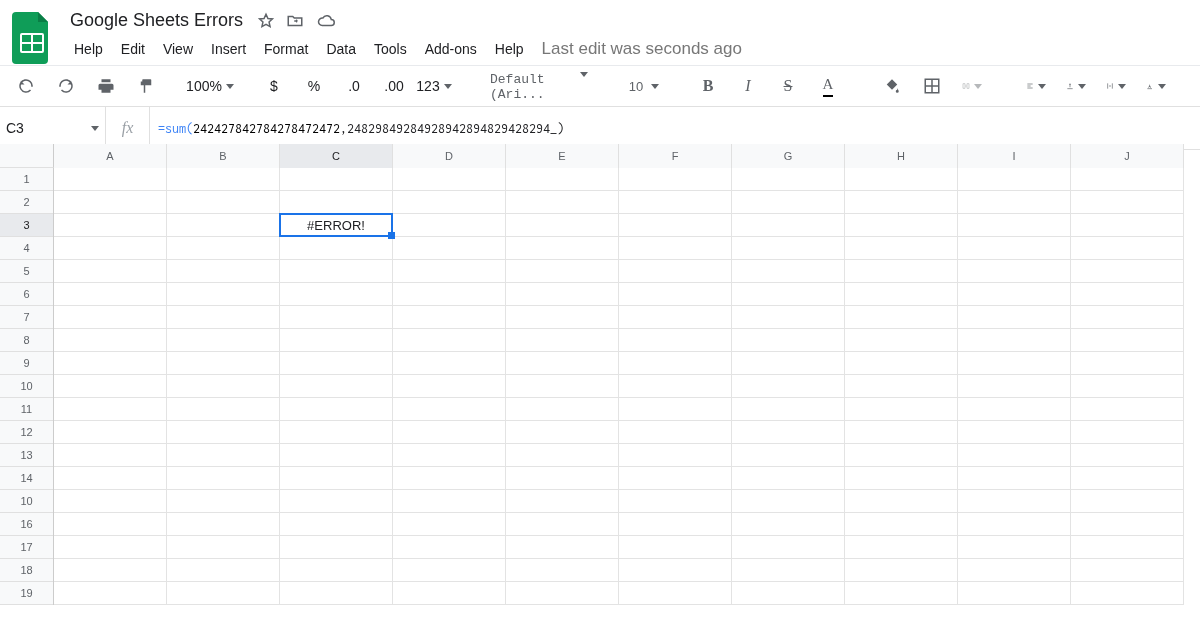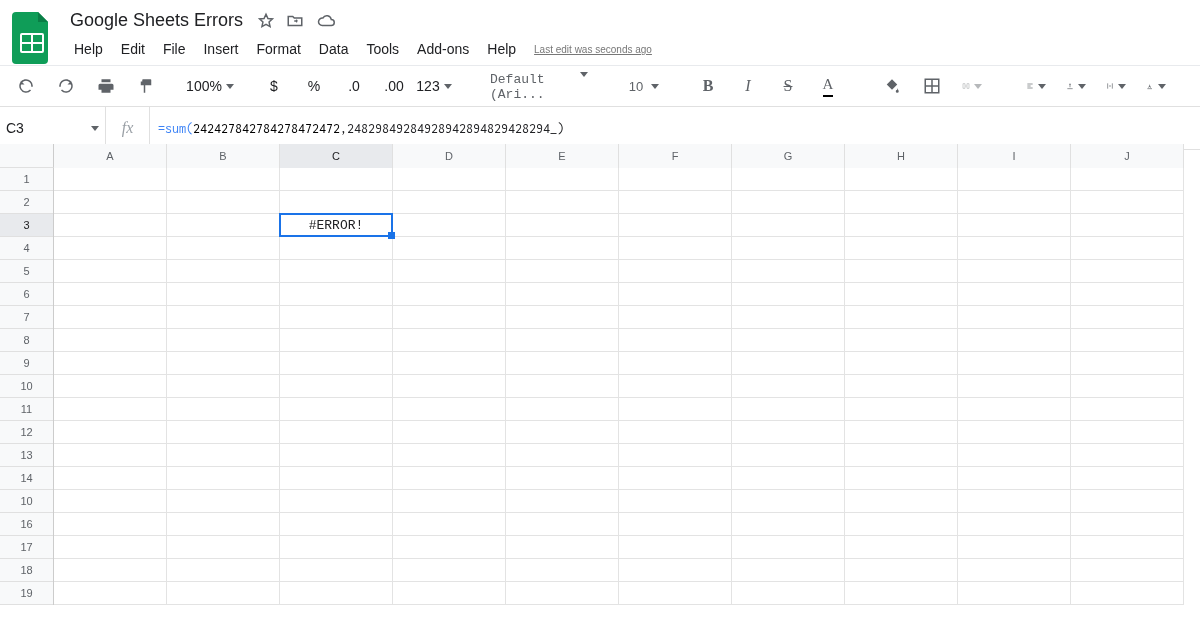--- a/index.html
+++ b/index.html
@@ -33,21 +33,21 @@
     font-size: 18px; color: #202124; font-family: "Google Sans", Arial, sans-serif;
     padding: 2px 4px;
   }
   .title-icon { color: #5f6368; display: inline-flex; }
   .menu-bar {
     display: flex; align-items: center; gap: 2px; font-size: 14px; color: #5f6368;
     padding-bottom: 4px;
   }
   .menu-item { padding: 4px 8px; color: #202124; }
   .last-edit {
-    margin-left: 8px; color: #777; text-decoration: underline; font-size: 10px;
+    margin-left: 8px; color: #777; font-size: 17px;
   }
 
   .toolbar-hr { border: none; border-top: 1px solid #e8eaed; }
 
   
   .toolbar {
     display: flex; align-items: center; padding: 6px 12px; gap: 12px;
     color: #5f6368; height: 40px;
   }
   .tb-btn {
@@ -110,21 +110,21 @@
     border-right: 1px solid #ccc;
   }
   .row-header {
     height: 23px; display: flex; align-items: center; justify-content: center;
     font-size: 11px; color: #5f6368; border-bottom: 1px solid #e0e0e0; background: #f8f9fa;
   }
   .row-header.active { background: #e8eaed; color: #202124; }
   .cells {
     position: absolute; left: 54px; top: 24px; right: 0; bottom: 0;
   }
-  .cell-row { display: flex; height: 23px; font-family: Liberation Mono, monospace; }
+  .cell-row { display: flex; height: 23px; }
   .cell {
     width: 113px; height: 23px; border-right: 1px solid #e3e3e3; border-bottom: 1px solid #e3e3e3;
     font-size: 13px; display: flex; align-items: center; padding: 0 4px;
   }
   .active-cell-border {
     position: absolute;
     border: 2px solid #1a73e8;
     pointer-events: none;
     box-sizing: border-box;
   }
@@ -165,21 +165,21 @@
       </span>
       <span class="title-icon">
         <svg width="22" height="18" viewBox="0 0 24 24">
             <path fill="none" stroke="#5f6368" stroke-width="2" d="M7 18a5 5 0 1 1 .8-9.94A6 6 0 0 1 19 10a4 4 0 0 1 0 8H7z"></path>
           </svg>
       </span>
     </div>
     <div class="menu-bar">
       <span class="menu-item">Help</span>
       <span class="menu-item">Edit</span>
-      <span class="menu-item">File</span>
+      <span class="menu-item">View</span>
       <span class="menu-item">Insert</span>
       <span class="menu-item">Format</span>
       <span class="menu-item">Data</span>
       <span class="menu-item">Tools</span>
       <span class="menu-item">Add-ons</span>
       <span class="menu-item">Help</span>
       <span class="last-edit">Last edit was seconds ago</span>
     </div>
   </div>
 </div>

